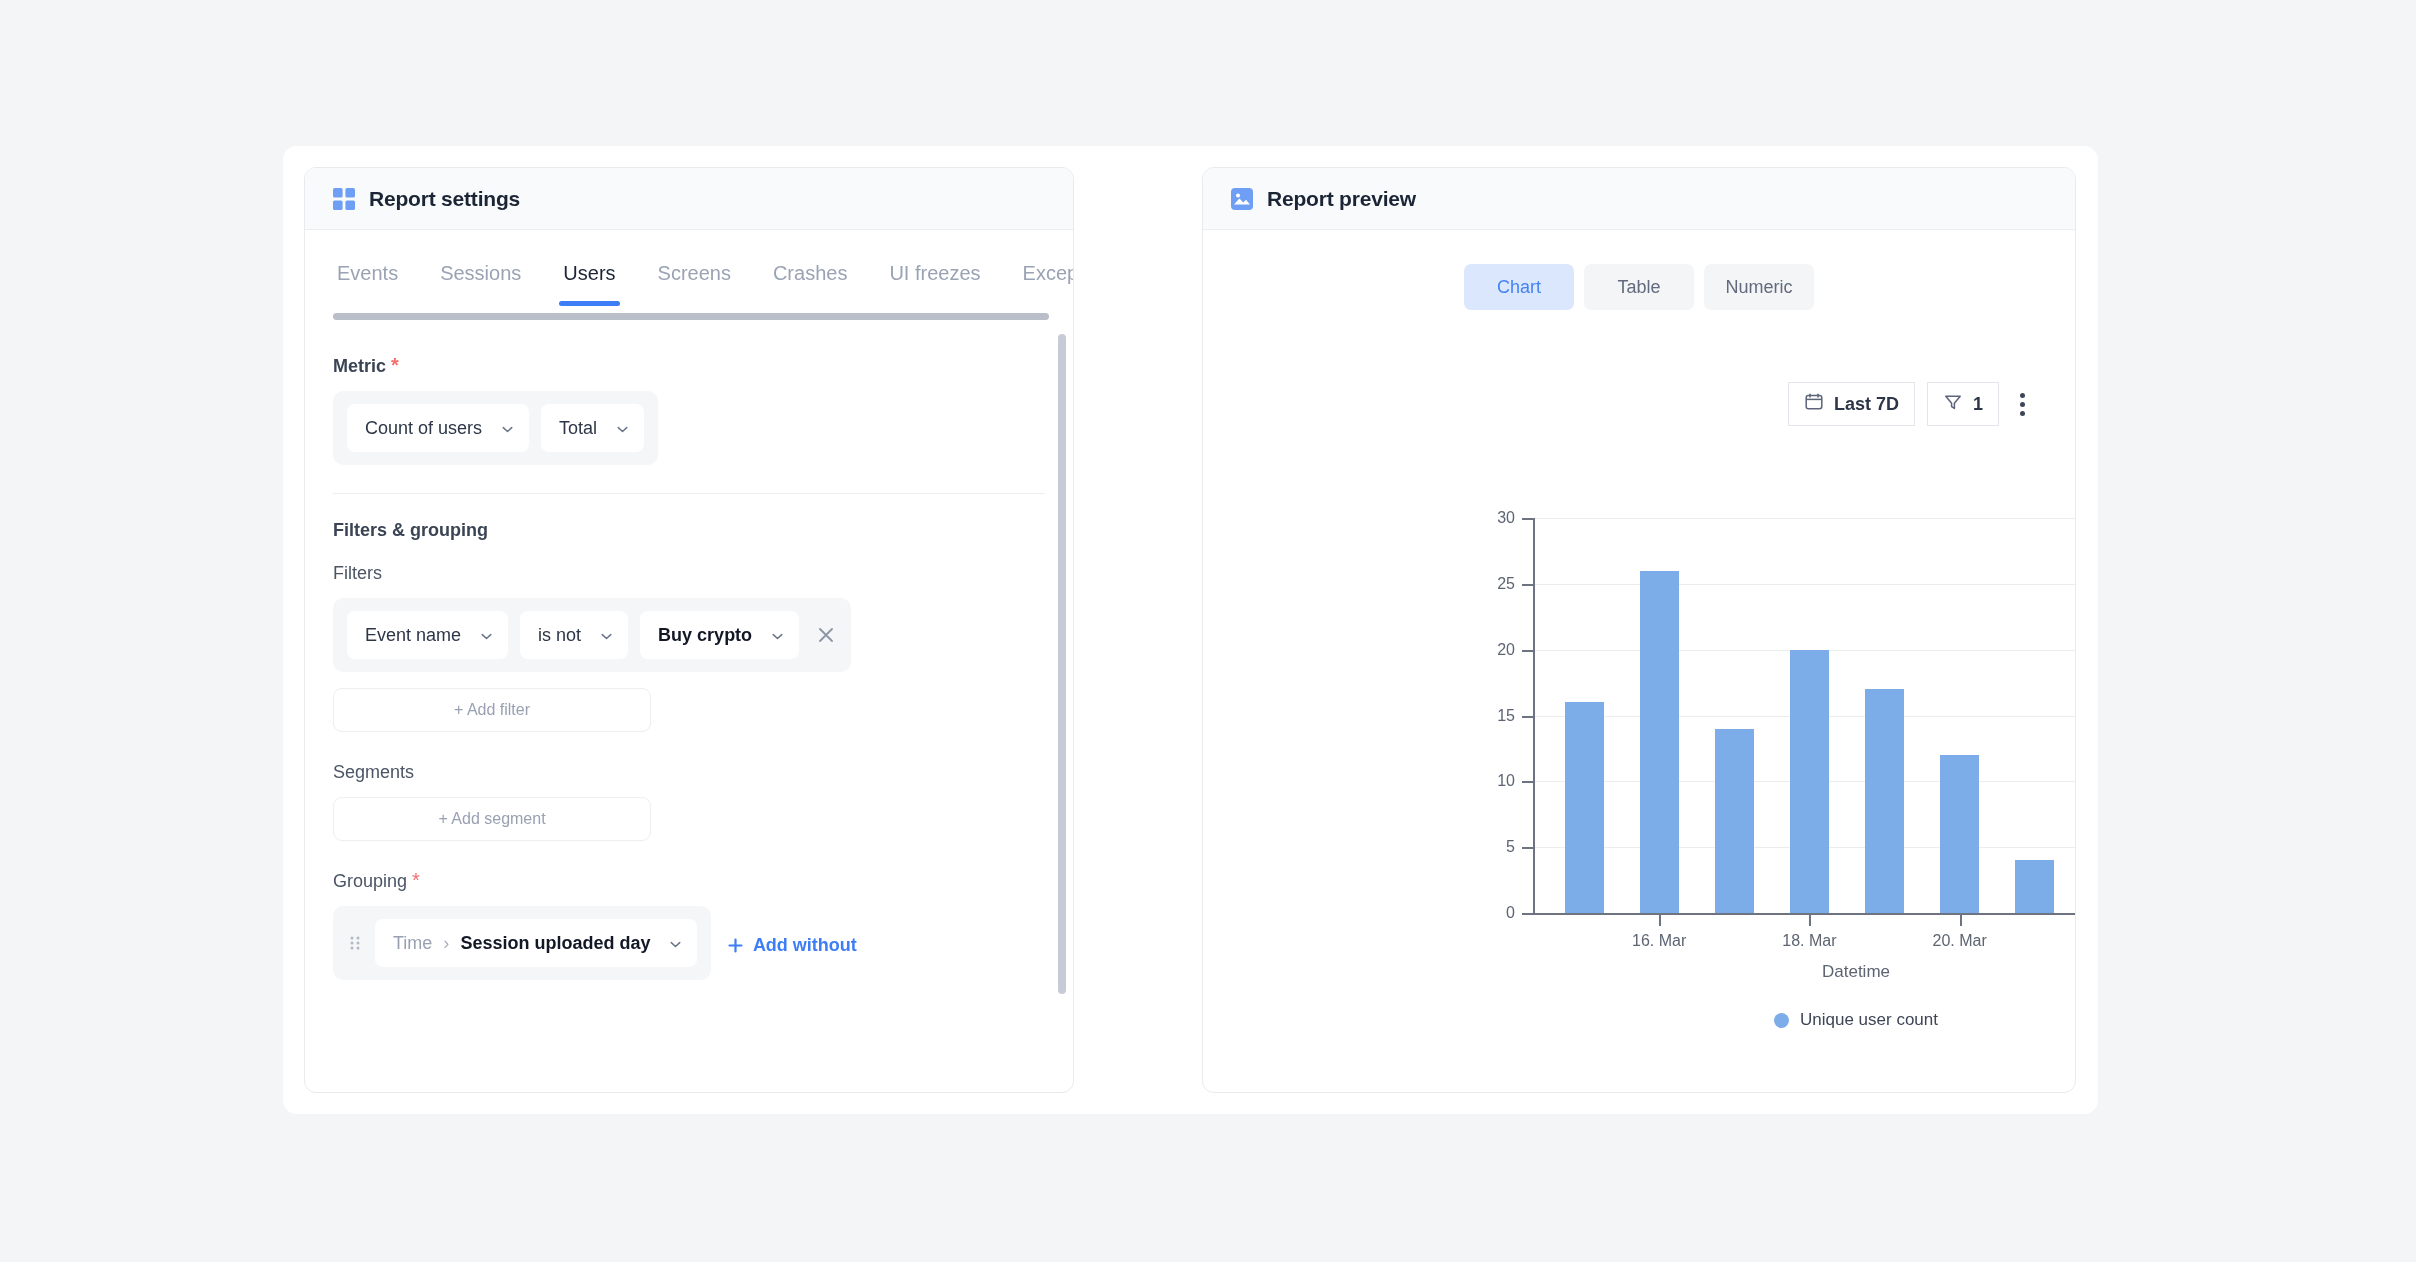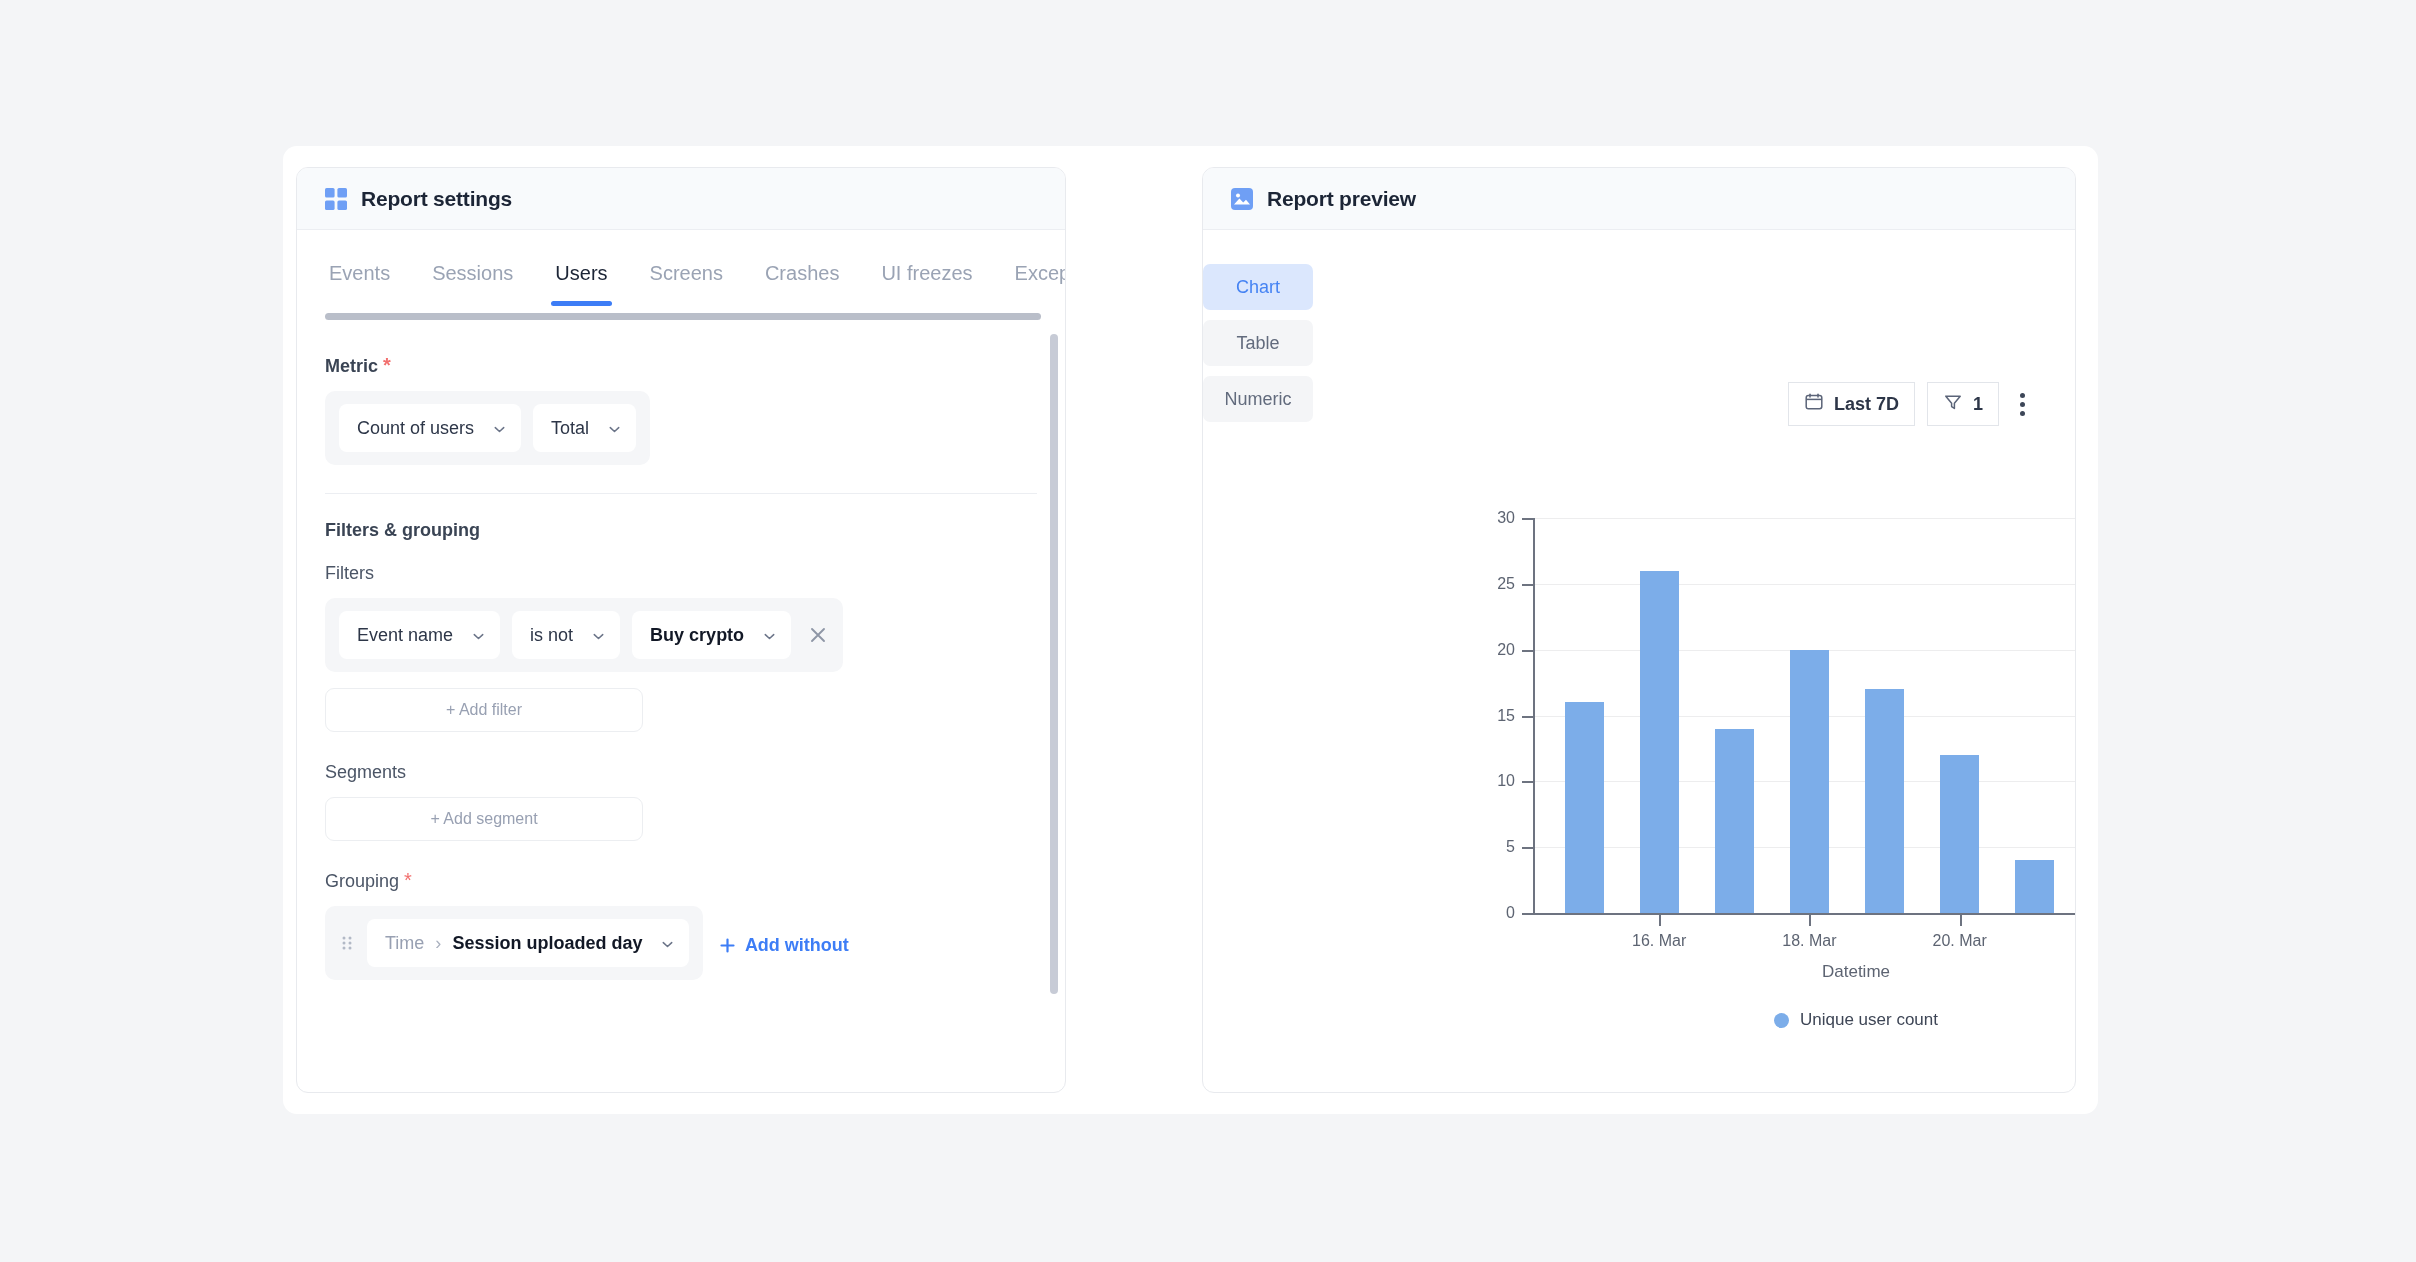--- a/index.html
+++ b/index.html
@@ -59,21 +59,21 @@
 
   .icon-sq {
     width: 22px;
     height: 22px;
     flex: 0 0 22px;
     display: block;
   }
 
   
   #settings-card {
-    left: 296px;
+    left: 304px;
     top: 167px;
     width: 770px;
     height: 926px;
   }
 
   .tabs-wrap {
     position: relative;
     height: 96px;
     padding: 0 28px;
   }
@@ -257,21 +257,20 @@
   .preview-body {
     position: relative;
     height: calc(100% - 62px);
     padding-top: 34px;
   }
 
   .seg-toggle {
     display: flex;
     justify-content: center;
     gap: 10px;
-    flex-direction: column;
   }
 
   .seg {
     width: 110px;
     height: 46px;
     border-radius: 7px;
     background: #f4f5f7;
     color: #626b7d;
     font-size: 18px;
     display: flex;

